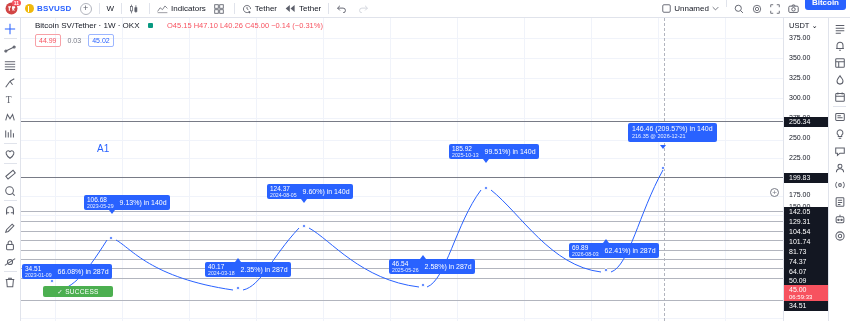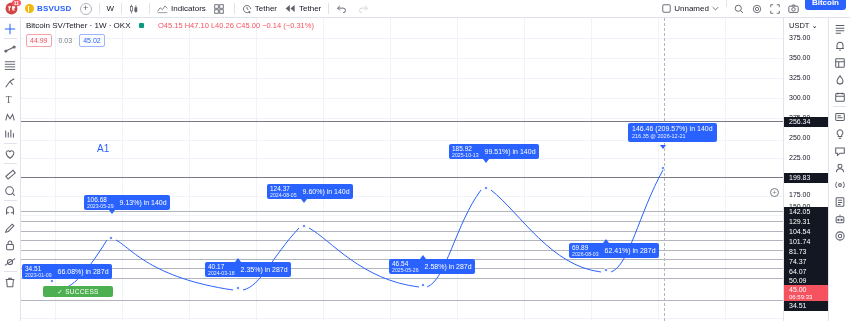--- a/index.html
+++ b/index.html
@@ -168,21 +168,21 @@
   }
   .hline.faint { background: #b2b5be; }
 
   .vdash {
     position: absolute; top: 0; height: 303px;
     width: 0; border-left: 1px dashed #b2b5be;
   }
 
   
   .legend {
-    position: absolute; top: 2px; left: 5px;
+    position: absolute; top: 2px; left: 14px;
     font-size: 8px; color: #131722;
     line-height: 11px;
     white-space: nowrap;
   }
   .legend-title { font-size: 8px; color: #131722; }
   .ohlc { color: #f7525f; font-size: 7.5px; margin-left: 8px; }
   .src-dot {
     display: inline-block; width: 5px; height: 5px;
     background: #089981; border-radius: 1px;
     margin: 0 4px 0 6px;

